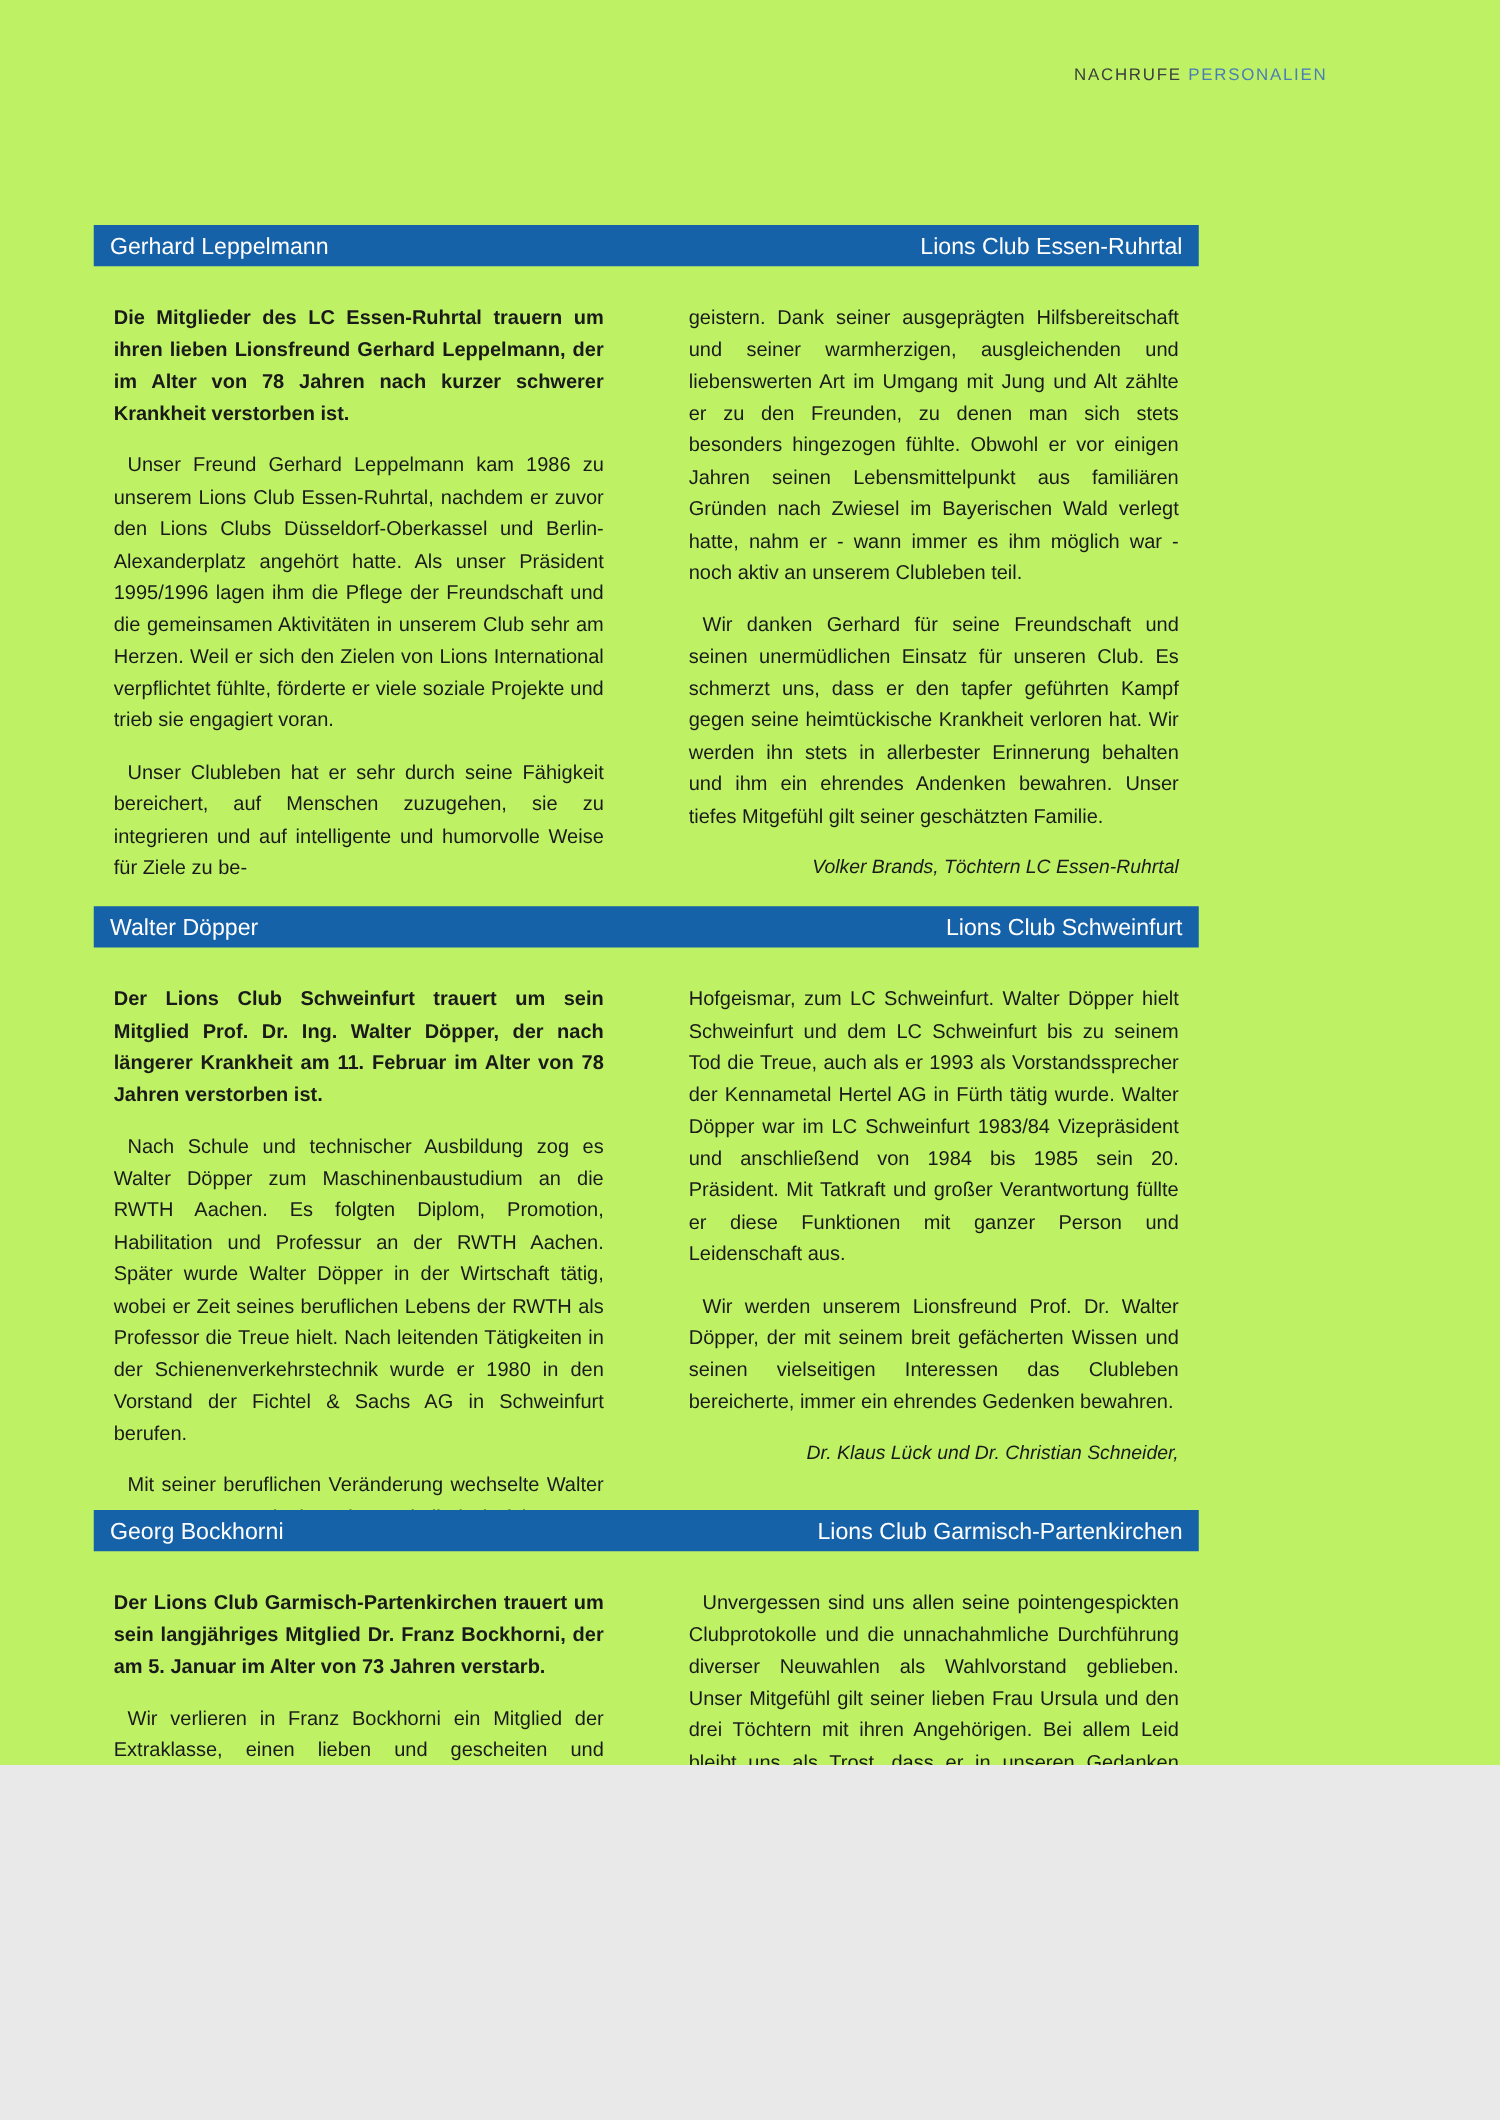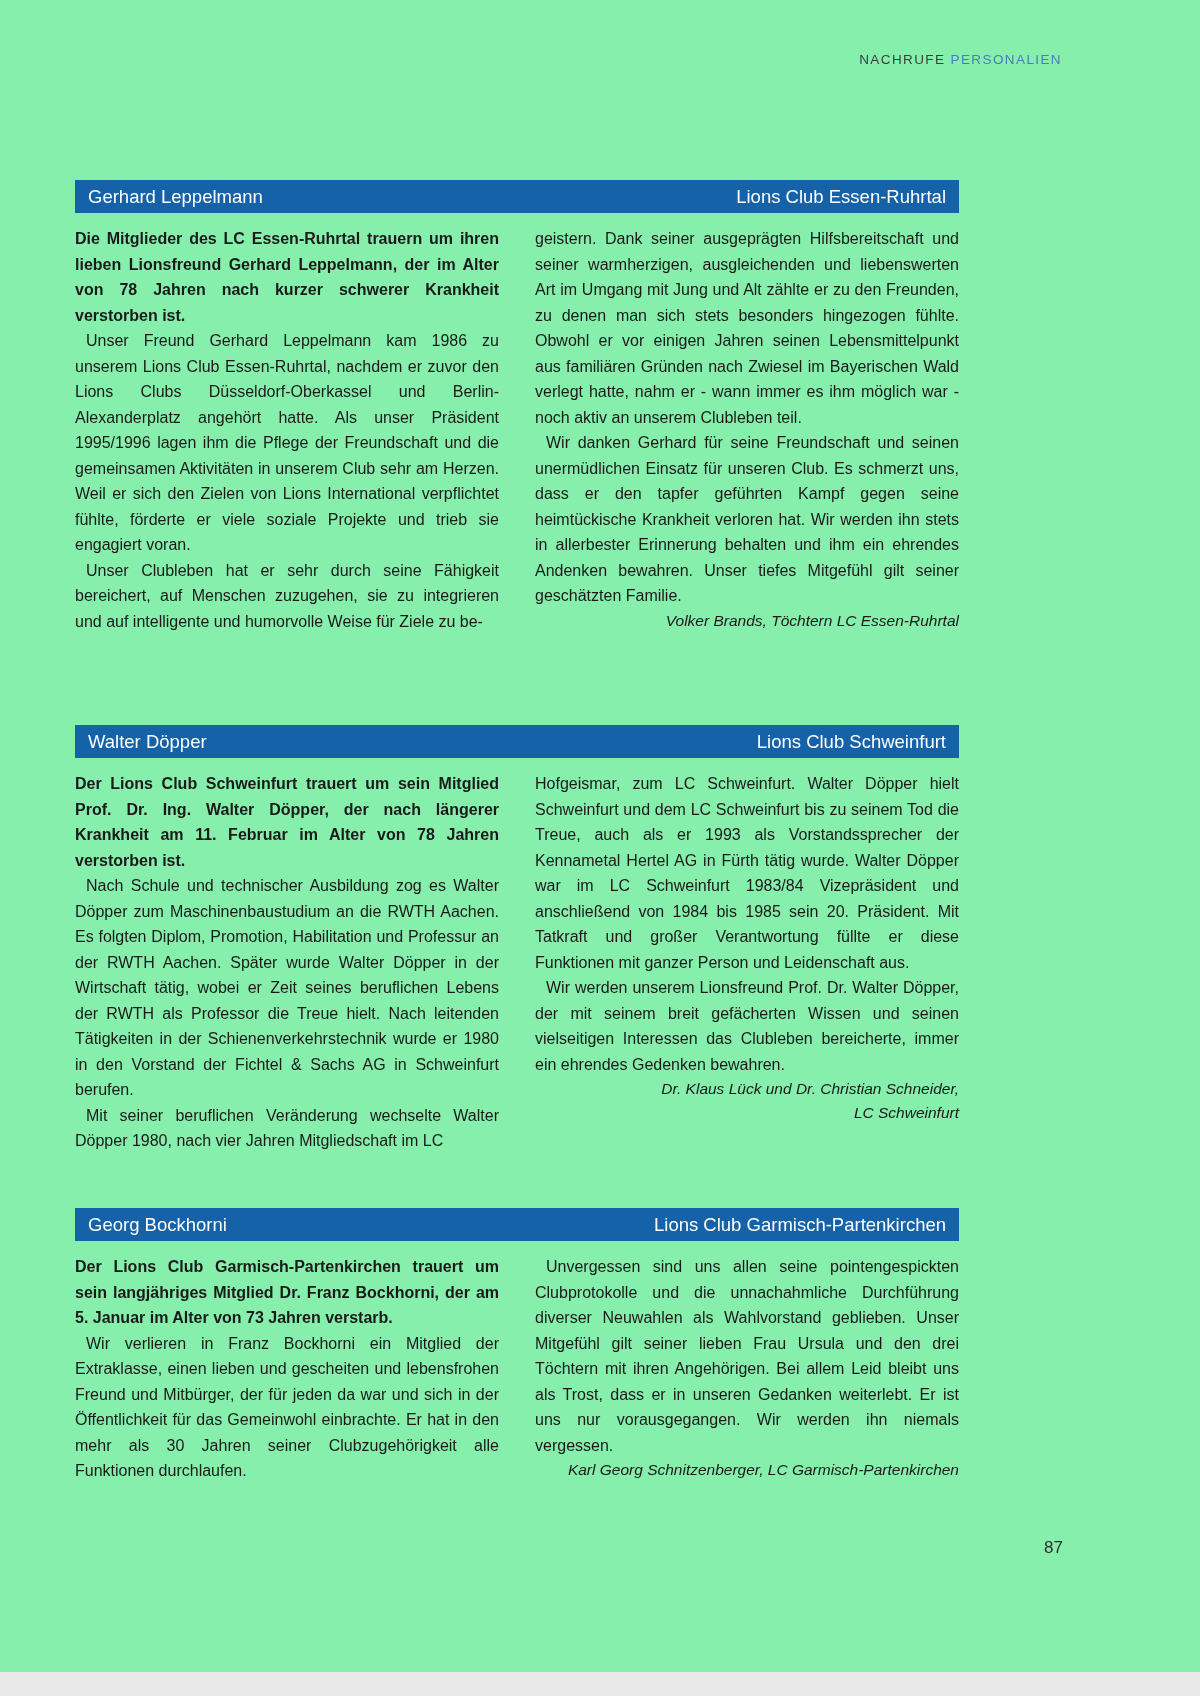--- a/index.html
+++ b/index.html
@@ -1,22 +1,22 @@
 <!DOCTYPE html>
 <html lang="de"><head>
 <meta charset="utf-8">
 <style>
   * { margin: 0; padding: 0; box-sizing: border-box; }
   html, body { background: #e9e9e9; }
   .page {
     position: relative;
     width: 1200px;
-    height: 1672px;
+    height: 1412px;
     margin: 0 auto;
-    background: #86efac;
+    background: #bef264;
     font-family: "Liberation Sans", sans-serif;
     color: #1a1a1a;
     overflow: hidden;
   }
   .top-header {
     position: absolute;
     top: 52px;
     right: 138px;
     font-size: 13.5px;
     letter-spacing: 1.4px;
@@ -40,21 +40,21 @@
   .bar .bar-name, .bar .bar-club { white-space: nowrap; }
 
   .columns { display: flex; gap: 36px; }
   .col {
     flex: 1;
     font-size: 16px;
     line-height: 25.5px;
     text-align: justify;
     hyphens: auto;
   }
-  .col p { margin: 0; }
+  .col p { margin: 16px; }
   .lead { font-weight: 700; }
   .indent { text-indent: 11px; }
   .signature {
     font-style: italic;
     text-align: right;
     font-size: 15.5px;
     line-height: 24px;
     margin-top: 4px;
     text-indent: 0;
   }
@@ -106,21 +106,20 @@
     <div class="columns">
       <div class="col">
         <p class="lead">Der Lions Club Schweinfurt trauert um sein Mitglied Prof. Dr. Ing. Walter Döpper, der nach längerer Krankheit am 11. Februar im Alter von 78 Jahren verstorben ist.</p>
         <p class="indent">Nach Schule und technischer Ausbildung zog es Walter Döpper zum Maschinenbaustudium an die RWTH Aachen. Es folgten Diplom, Promotion, Habilitation und Professur an der RWTH Aachen. Später wurde Walter Döpper in der Wirtschaft tätig, wobei er Zeit seines beruflichen Lebens der RWTH als Professor die Treue hielt. Nach leitenden Tätigkeiten in der Schienenverkehrstechnik wurde er 1980 in den Vorstand der Fichtel &amp; Sachs AG in Schweinfurt berufen.</p>
         <p class="indent">Mit seiner beruflichen Veränderung wechselte Walter Döpper 1980, nach vier Jahren Mitgliedschaft im LC</p>
       </div>
       <div class="col">
         <p>Hofgeismar, zum LC Schweinfurt. Walter Döpper hielt Schweinfurt und dem LC Schweinfurt bis zu seinem Tod die Treue, auch als er 1993 als Vorstandssprecher der Kennametal Hertel AG in Fürth tätig wurde. Walter Döpper war im LC Schweinfurt 1983/84 Vizepräsident und anschließend von 1984 bis 1985 sein 20. Präsident. Mit Tatkraft und großer Verantwortung füllte er diese Funktionen mit ganzer Person und Leidenschaft aus.</p>
         <p class="indent">Wir werden unserem Lionsfreund Prof. Dr. Walter Döpper, der mit seinem breit gefächerten Wissen und seinen vielseitigen Interessen das Clubleben bereicherte, immer ein ehrendes Gedenken bewahren.</p>
         <p class="signature">Dr. Klaus Lück und Dr. Christian Schneider,</p>
-        <p class="signature second-line">LC Schweinfurt</p>
       </div>
     </div>
   </section>
 
   <section class="obituary" style="top:1208px">
     <div class="bar">
       <span class="bar-name">Georg Bockhorni</span>
       <span class="bar-club">Lions Club Garmisch-Partenkirchen</span>
     </div>
     <div class="columns">

